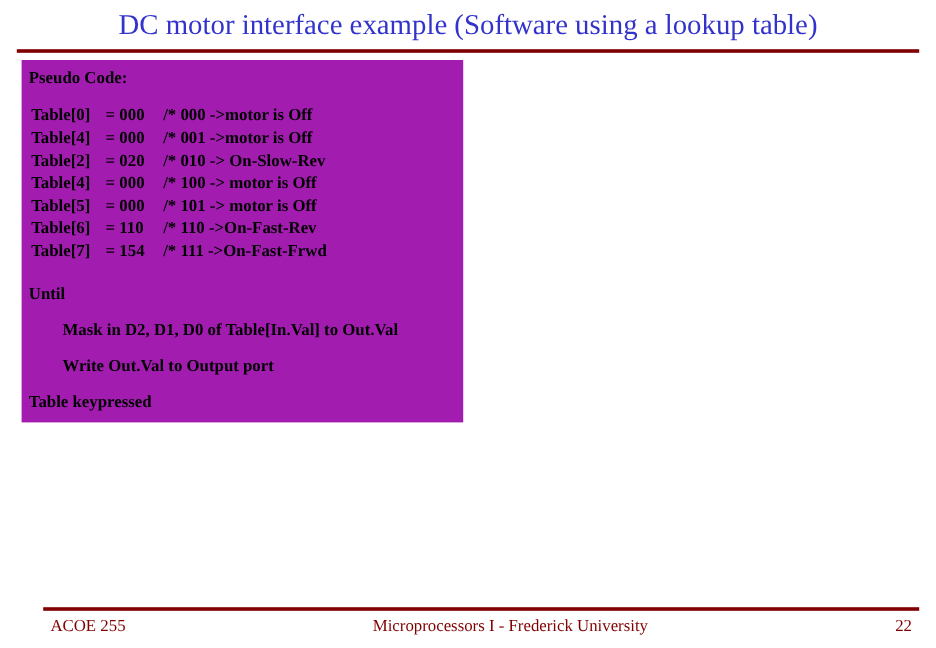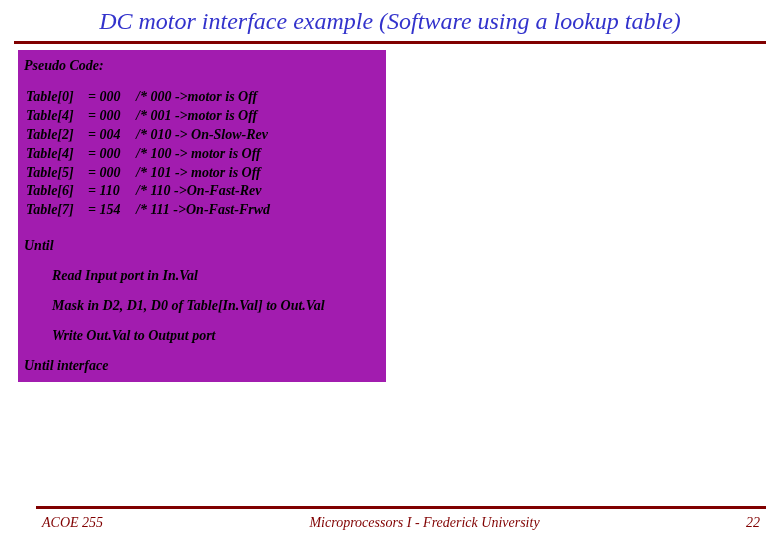--- a/index.html
+++ b/index.html
@@ -10,21 +10,20 @@
     background: #fff;
     font-family: "Times New Roman", Times, serif;
     position: relative;
     overflow: hidden;
   }
   .slide {
     width: 780px;
     height: 540px;
     padding: 0;
     position: relative;
-    font-style: italic;
   }
   .title {
     color: #3333cc;
     font-size: 24px;
     text-align: center;
     padding-top: 8px;
     padding-bottom: 6px;
     font-weight: normal;
   }
   .rule {
@@ -89,36 +88,35 @@
 <div class="slide">
   <div class="title">DC motor interface example (Software using a lookup table)</div>
   <div class="rule"></div>
 
   <div class="content-box">
     <div class="pseudo-header">Pseudo Code:</div>
 
     <div id="table-rows">
         <div class="tbl-row"><span class="tbl-idx">Table[0]</span><span class="tbl-val">= 000</span><span class="tbl-cmt">/* 000 -&gt;motor is Off</span></div>
         <div class="tbl-row"><span class="tbl-idx">Table[4]</span><span class="tbl-val">= 000</span><span class="tbl-cmt">/* 001 -&gt;motor is Off</span></div>
-        <div class="tbl-row"><span class="tbl-idx">Table[2]</span><span class="tbl-val">= 004</span><span class="tbl-cmt">/* 010 -&gt; On-Slow-Rev</span></div>
+        <div class="tbl-row"><span class="tbl-idx">Table[2]</span><span class="tbl-val">= 020</span><span class="tbl-cmt">/* 010 -&gt; On-Slow-Rev</span></div>
         <div class="tbl-row"><span class="tbl-idx">Table[4]</span><span class="tbl-val">= 000</span><span class="tbl-cmt"> /* 100 -&gt; motor is Off</span></div>
         <div class="tbl-row"><span class="tbl-idx">Table[5]</span><span class="tbl-val">= 000</span><span class="tbl-cmt"> /* 101 -&gt; motor is Off</span></div>
         <div class="tbl-row"><span class="tbl-idx">Table[6]</span><span class="tbl-val">= 110</span><span class="tbl-cmt"> /* 110 -&gt;On-Fast-Rev</span></div>
         <div class="tbl-row"><span class="tbl-idx">Table[7]</span><span class="tbl-val">= 154</span><span class="tbl-cmt"> /* 111 -&gt;On-Fast-Frwd</span></div>
       </div>
 
     <div class="repeat-header">Until</div>
 
     <div id="step-rows">
-        <div class="step">Read Input port in In.Val</div>
         <div class="step">Mask in D2, D1, D0 of Table[In.Val] to Out.Val</div>
         <div class="step">Write Out.Val to Output port</div>
       </div>
 
-    <div class="until">Until interface</div>
+    <div class="until">Table keypressed</div>
   </div>
 
   <div class="footer">
     <div class="footer-rule"></div>
     <div class="footer-row">
       <div class="footer-left">ACOE 255</div>
       <div class="footer-center">Microprocessors I - Frederick University</div>
       <div class="footer-right">22</div>
     </div>
   </div>

